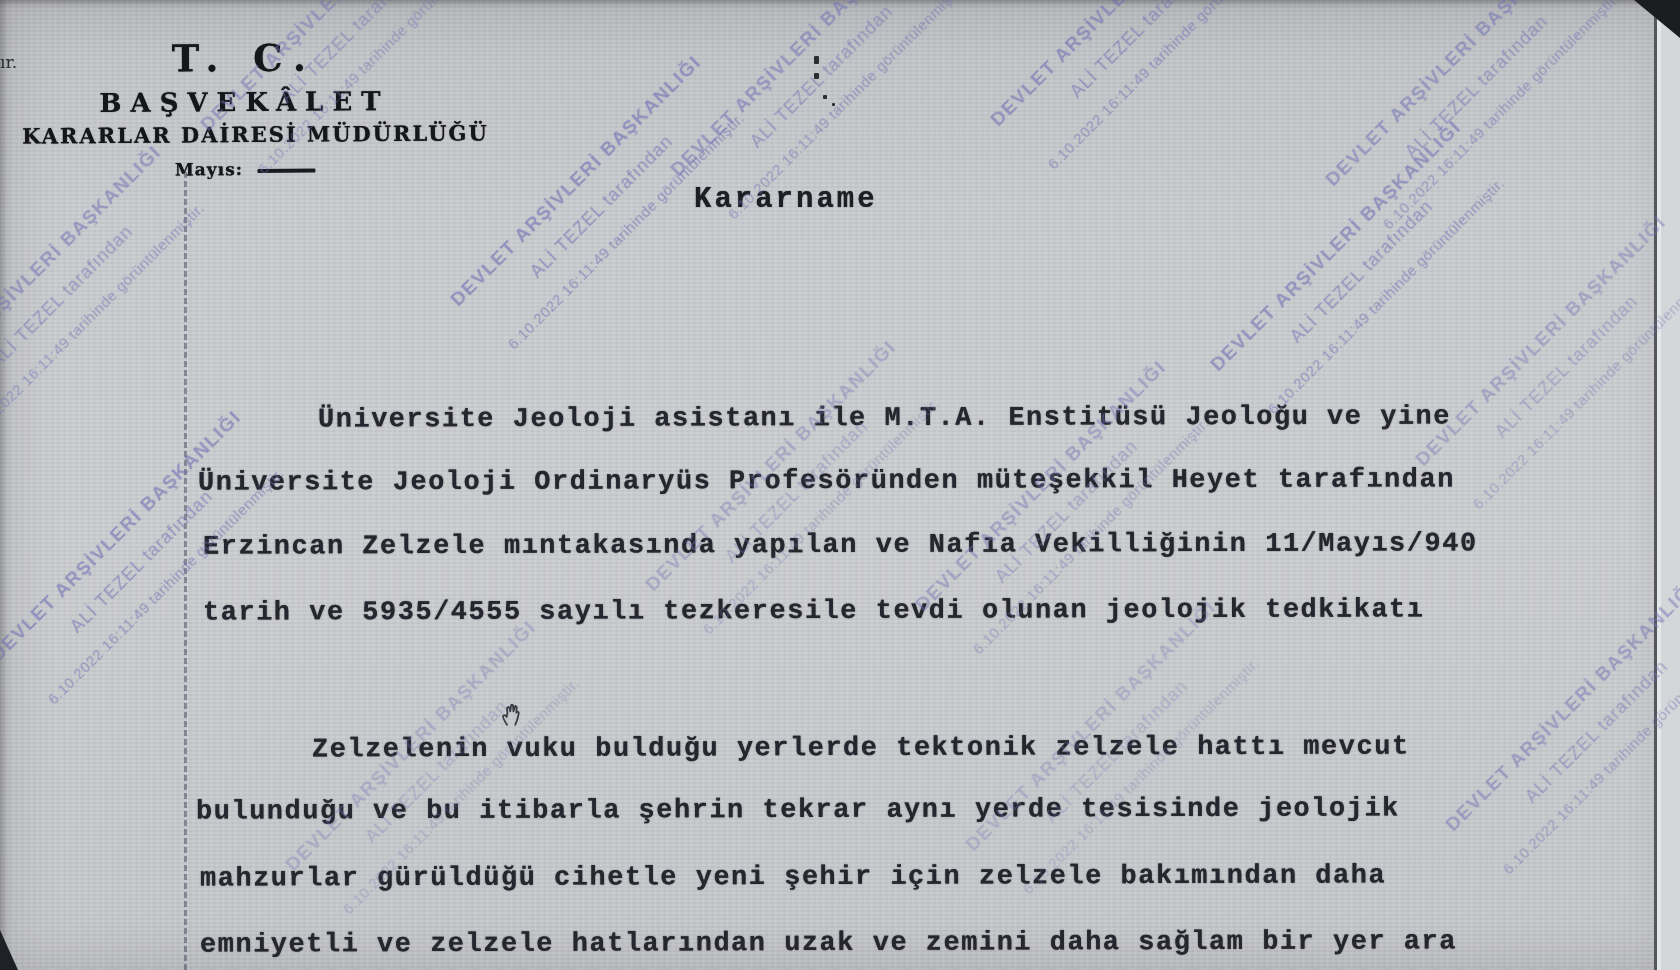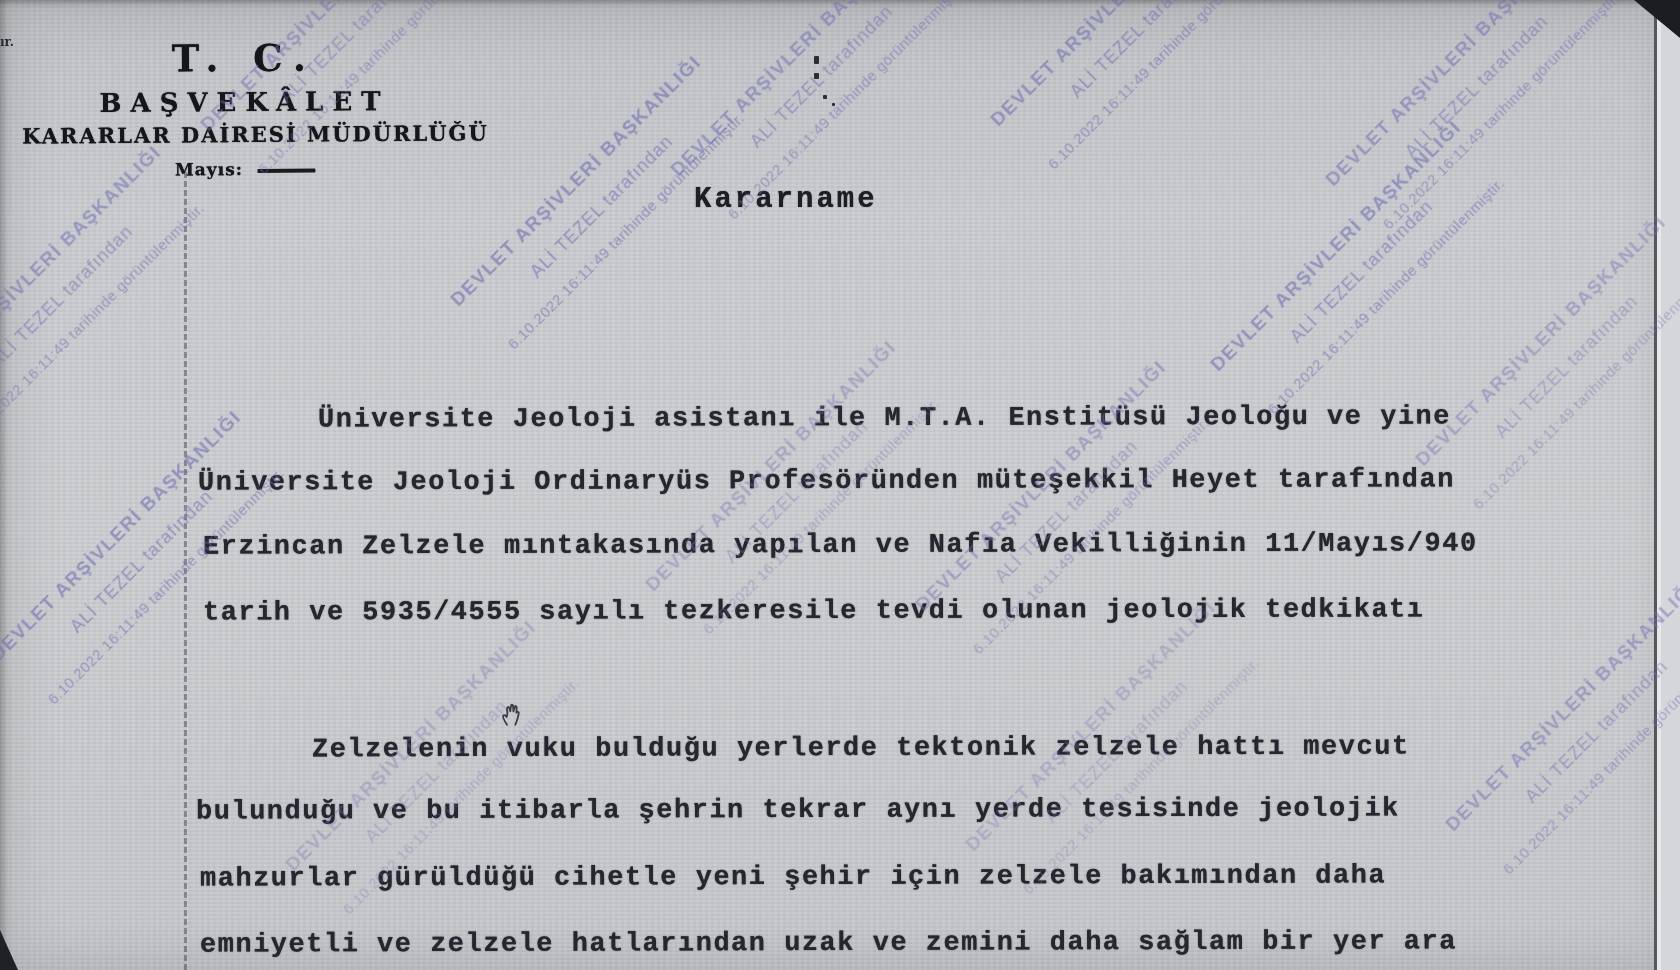--- a/index.html
+++ b/index.html
@@ -34,21 +34,21 @@
   
   .doc-title{position:absolute;left:694px;top:183px;z-index:4;
       font:700 29px "Liberation Mono","DejaVu Sans Mono",monospace;letter-spacing:3px;
       color:#1e1f25;text-shadow:0 0 1px rgba(20,20,30,.85);}
   .bodyline{position:absolute;white-space:nowrap;z-index:4;
       font:700 27px "Liberation Mono","DejaVu Sans Mono",monospace;letter-spacing:1.5px;
       color:#26262e;text-shadow:0 0 1.2px rgba(25,25,35,.8);transform:rotate(-.15deg);}
   
   .margin-line{position:absolute;left:184px;top:172px;bottom:0;width:0;z-index:3;
       border-left:3px dashed rgba(45,45,70,.42);}
-  .edge-mark{position:absolute;left:0;top:35px;z-index:4;font-size:12px;font-weight:700;
+  .edge-mark{position:absolute;left:0;top:52px;z-index:4;font-size:17px;font-weight:400;
       color:#2a2b30;font-family:"DejaVu Serif",serif;}
   .fold-dots{position:absolute;left:814px;top:56px;z-index:4;}
   .fold-dots i{display:block;background:#2c2d33;border-radius:1px;}
   .fold-dots .d1{width:5px;height:8px;margin-bottom:9px;}
   .fold-dots .d2{width:5px;height:6px;margin-bottom:16px;}
   .fold-dots .d3{width:4px;height:4px;margin-left:9px;margin-bottom:4px;}
   .fold-dots .d4{width:3px;height:3px;margin-left:18px;}
   .corner-tr{position:absolute;right:0;top:0;width:46px;height:38px;z-index:7;
       background:#1c1d21;clip-path:polygon(100% 0,0 0,100% 100%);}
   .corner-bl{position:absolute;left:0;bottom:0;width:18px;height:40px;z-index:7;

